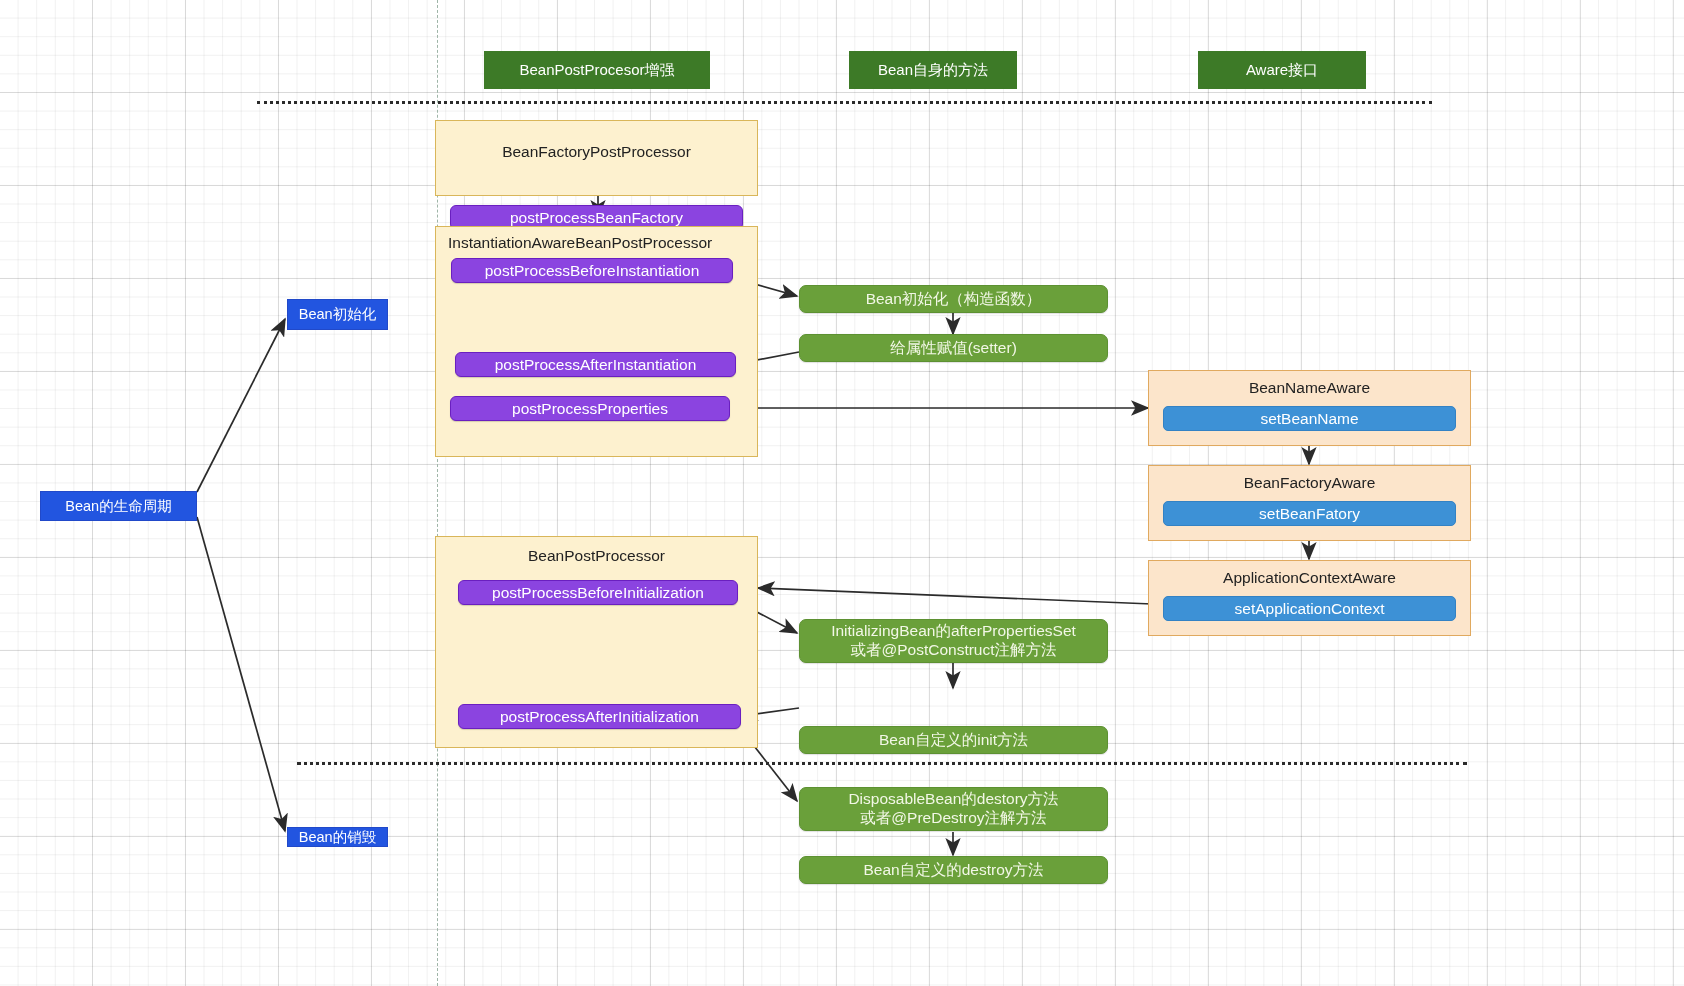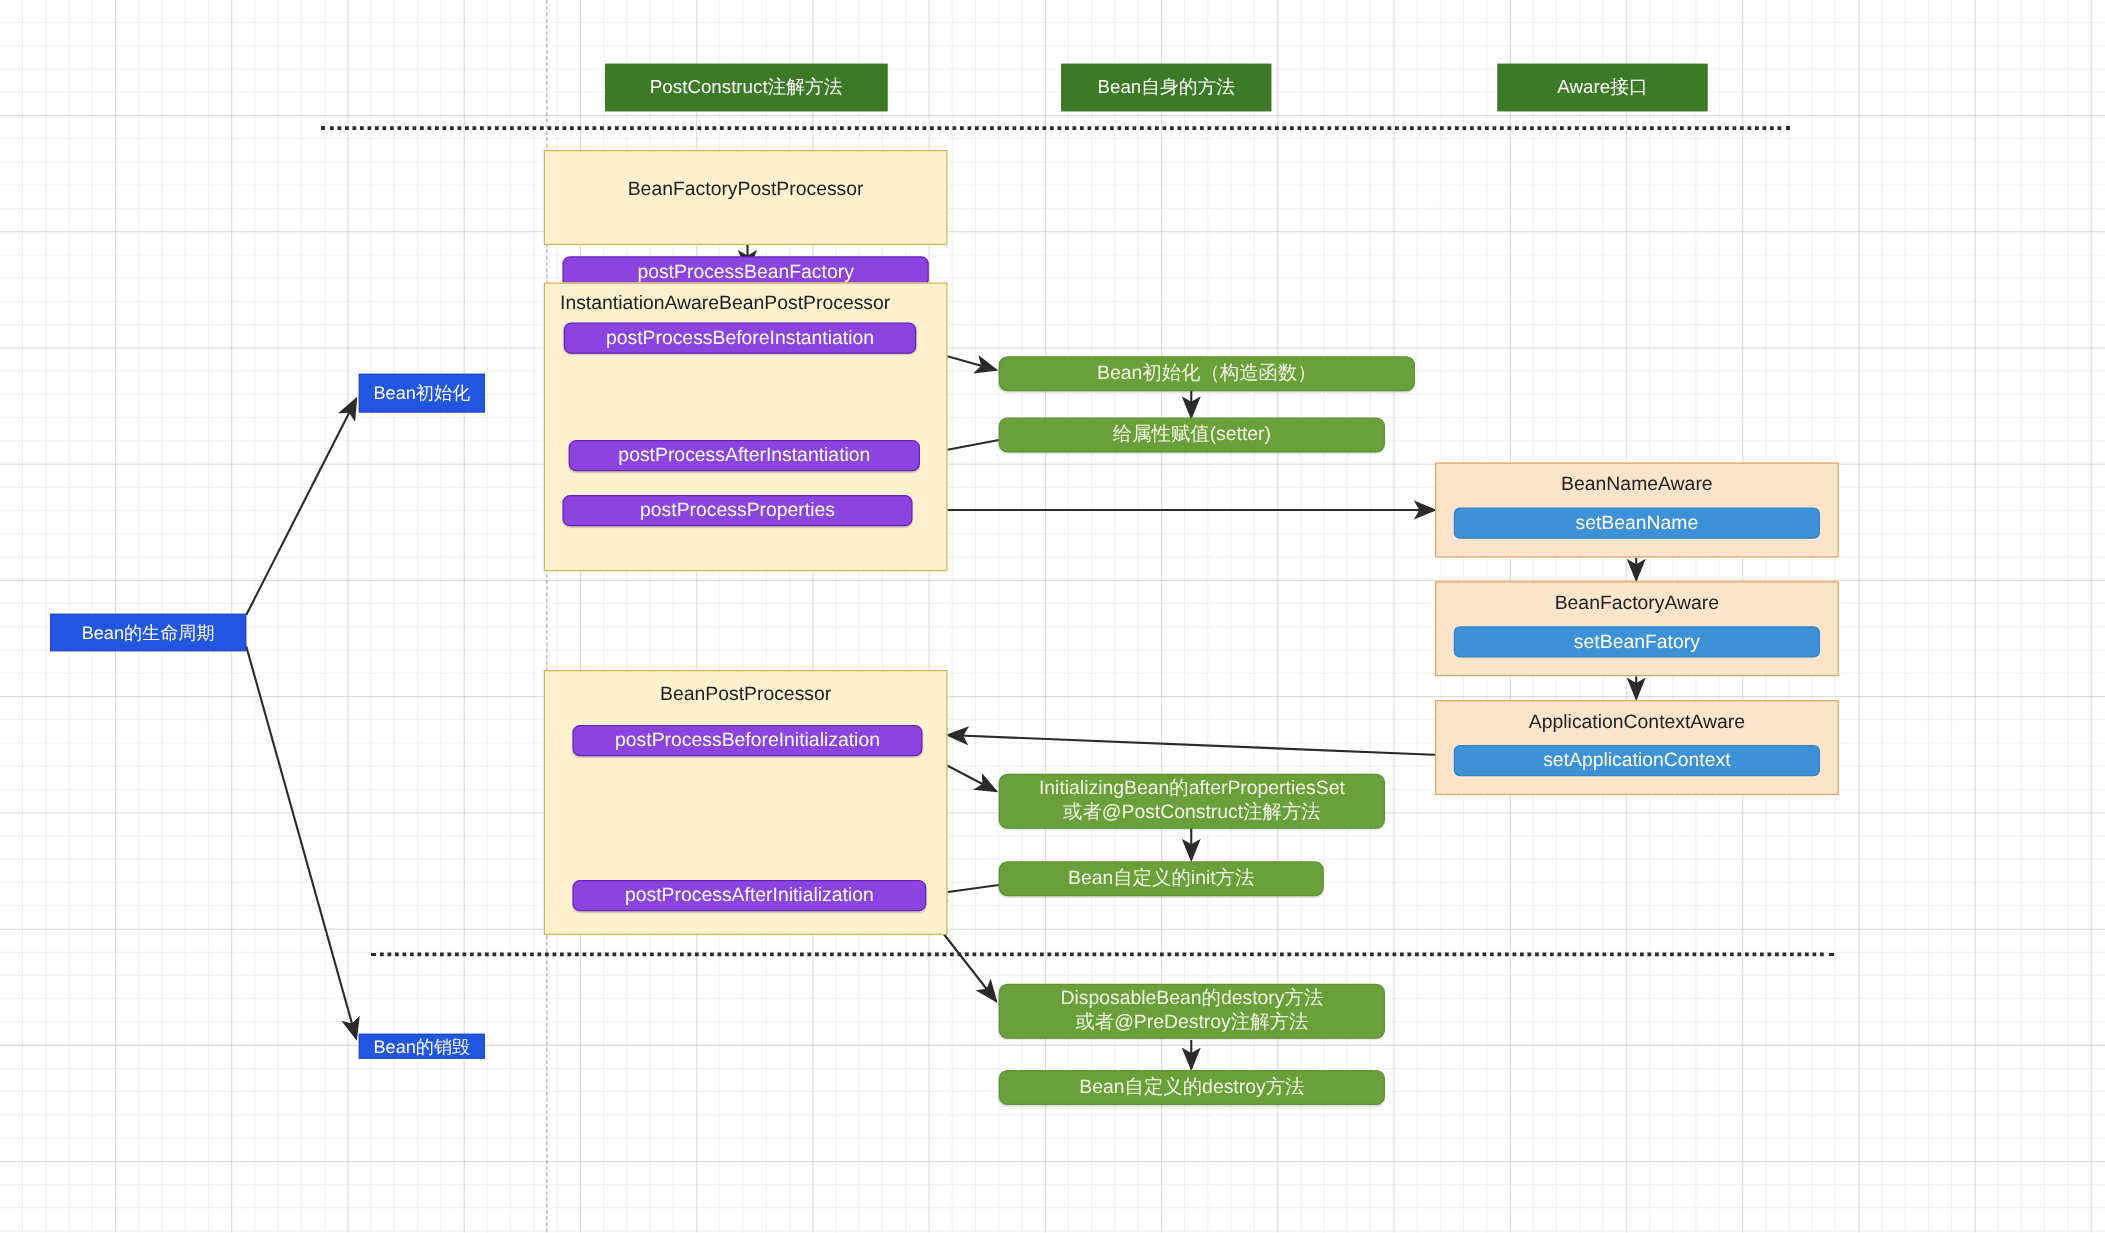--- a/index.html
+++ b/index.html
@@ -131,21 +131,21 @@
     <path d="M953,662 L953,688"></path>
 
     <path d="M799,708 L741,716"></path>
 
     <path d="M740,728 L797,801"></path>
 
     <path d="M953,832 L953,855"></path>
   </g>
 </svg>
 
-<div class="node legend-box" style="left:484px;top:51px;width:226px;height:38px;">PostConstruct注解方法</div>
+<div class="node legend-box" style="left:484px;top:51px;width:226px;height:38px;">BeanPostProcesor增强</div>
 <div class="node legend-box" style="left:849px;top:51px;width:168px;height:38px;">Bean自身的方法</div>
 <div class="node legend-box" style="left:1198px;top:51px;width:168px;height:38px;">Aware接口</div>
 
 <div class="node blue-box" style="left:40px;top:491px;width:157px;height:30px;text-align:right;">Bean的生命周期</div>
 <div class="node blue-box" style="left:287px;top:299px;width:101px;height:31px;">Bean初始化</div>
 <div class="node blue-box" style="left:287px;top:827px;width:101px;height:20px;">Bean的销毁</div>
 
 <div class="node group-box" style="left:435px;top:120px;width:323px;height:76px;">
   <div class="group-title" style="top:10px;margin-top:12px;">BeanFactoryPostProcessor</div>
 </div>
@@ -157,25 +157,25 @@
 <div class="node purple-box" style="left:451px;top:258px;width:282px;height:25px;">postProcessBeforeInstantiation</div>
 <div class="node purple-box" style="left:455px;top:352px;width:281px;height:25px;">postProcessAfterInstantiation</div>
 <div class="node purple-box" style="left:450px;top:396px;width:280px;height:25px;">postProcessProperties</div>
 
 <div class="node group-box" style="left:435px;top:536px;width:323px;height:212px;">
   <div class="group-title" style="top:10px;">BeanPostProcessor</div>
 </div>
 <div class="node purple-box" style="left:458px;top:580px;width:280px;height:25px;">postProcessBeforeInitialization</div>
 <div class="node purple-box" style="left:458px;top:704px;width:283px;height:25px;">postProcessAfterInitialization</div>
 
-<div class="node green-box" style="left:799px;top:285px;width:333px;height:28px;text-align:center;">Bean初始化（构造函数）</div>
+<div class="node green-box" style="left:799px;top:285px;width:309px;height:28px;text-align:center;">Bean初始化（构造函数）</div>
 <div class="node green-box" style="left:799px;top:334px;width:309px;height:28px;">给属性赋值(setter)</div>
 <div class="node green-box" style="left:799px;top:619px;width:309px;height:44px;white-space:pre-line;">InitializingBean的afterPropertiesSet
 或者@PostConstruct注解方法</div>
-<div class="node green-box" style="left:799px;top:689px;width:260px;height:28px;">Bean自定义的init方法</div>
+<div class="node green-box" style="left:799px;top:726px;width:309px;height:28px;">Bean自定义的init方法</div>
 <div class="node green-box" style="left:799px;top:787px;width:309px;height:44px;white-space:pre-line;">DisposableBean的destory方法
 或者@PreDestroy注解方法</div>
 <div class="node green-box" style="left:799px;top:856px;width:309px;height:28px;">Bean自定义的destroy方法</div>
 
 <div class="node group-box peach" style="left:1148px;top:370px;width:323px;height:76px;">
   <div class="group-title" style="top:8px;">BeanNameAware</div>
 </div>
 <div class="node lblue-box" style="left:1163px;top:406px;width:293px;height:25px;">setBeanName</div>
 
 <div class="node group-box peach" style="left:1148px;top:465px;width:323px;height:76px;">

